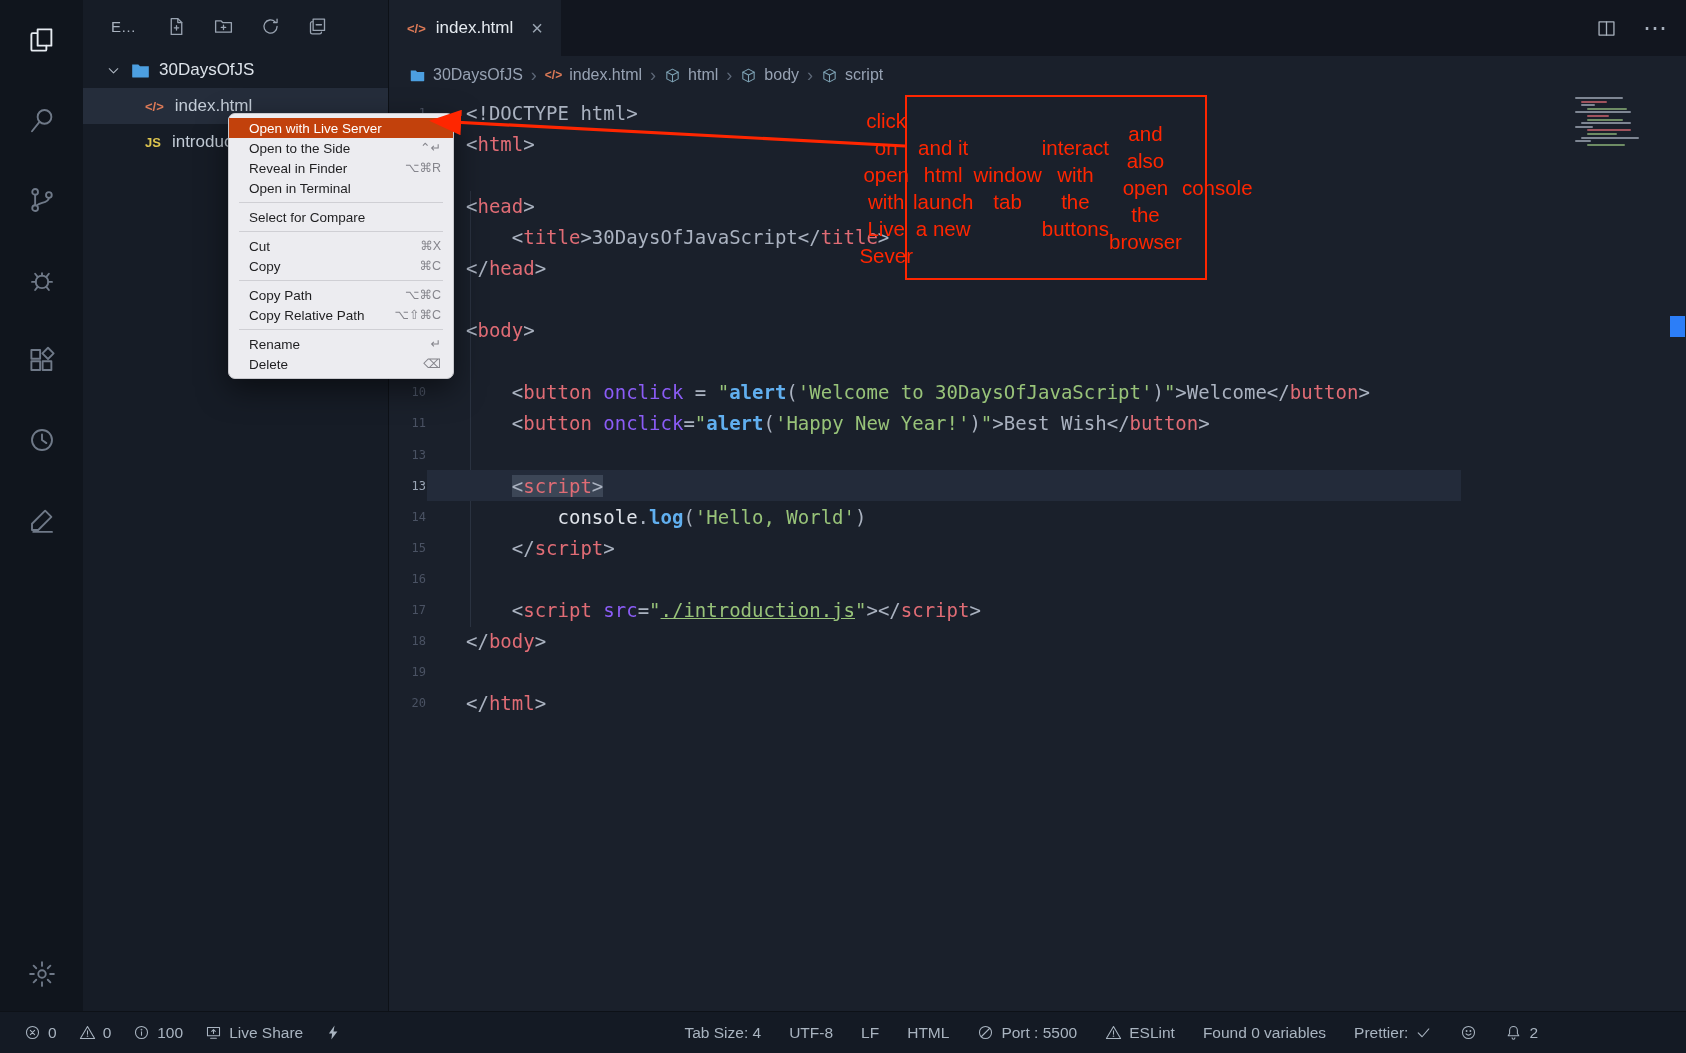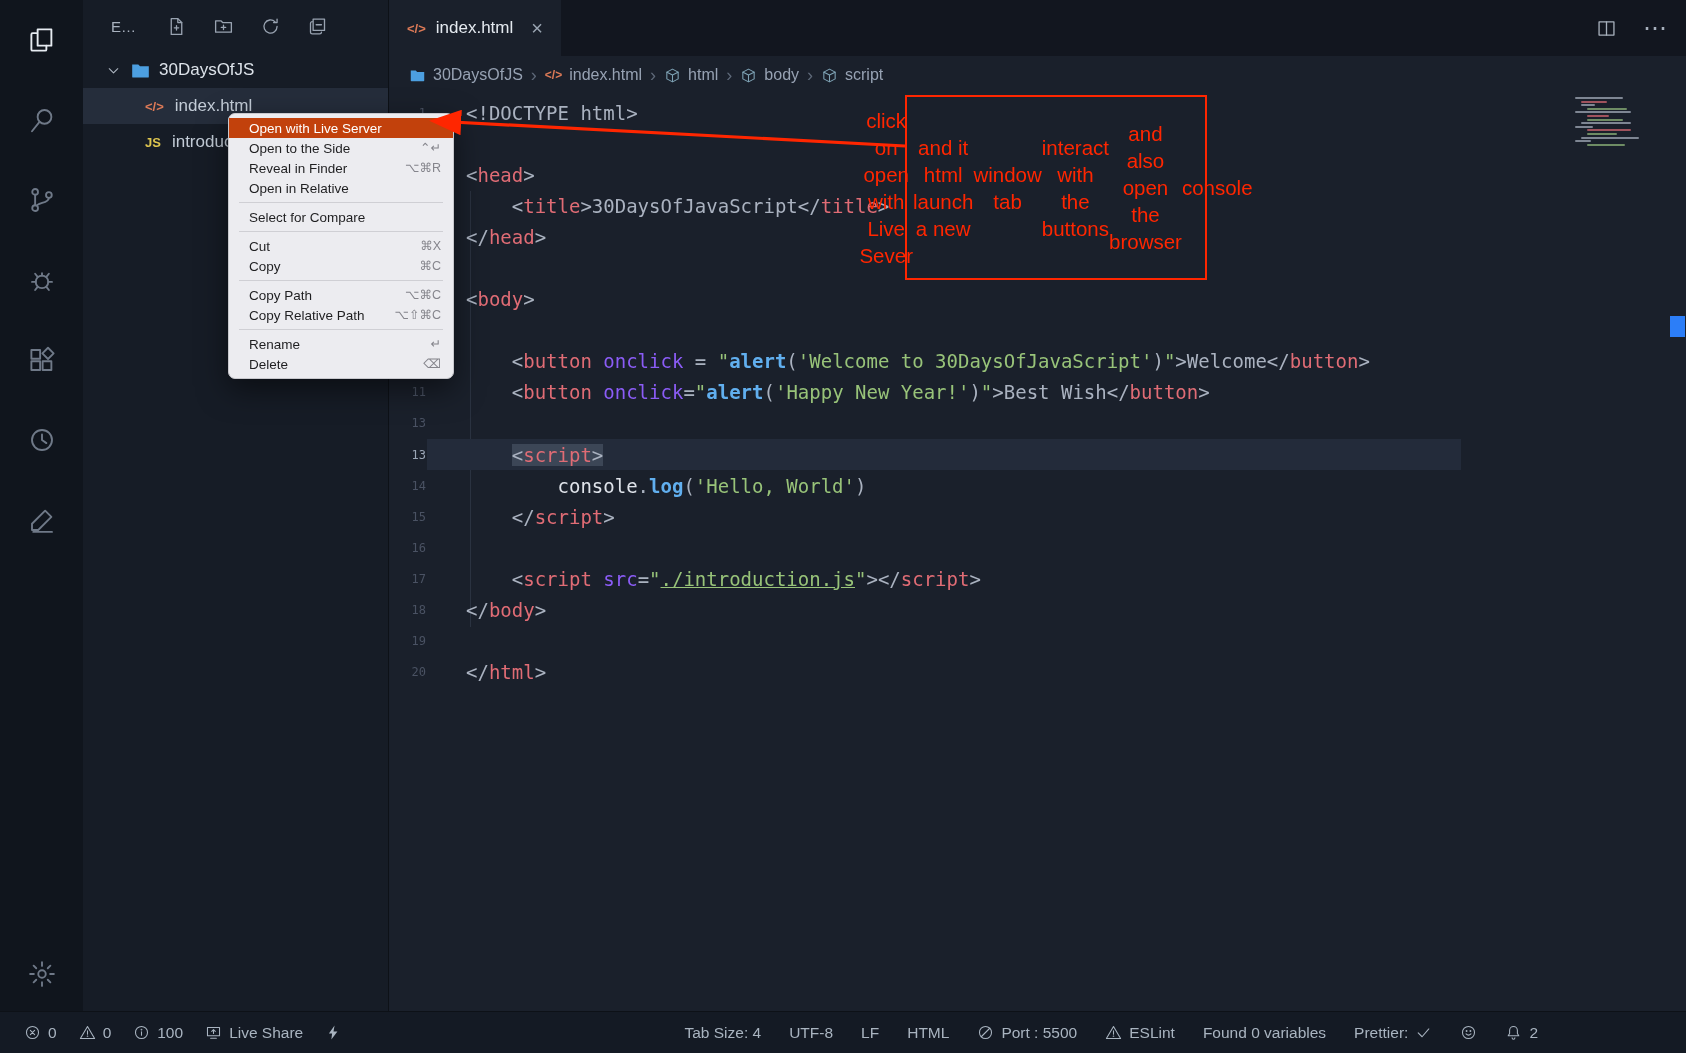--- a/index.html
+++ b/index.html
@@ -274,20 +274,24 @@
         </span>
       </div>
     <div class="code-area">
       <div class="indent-guide"></div>
       <div id="code-lines">
           <div class="code-line">
             <span class="num">1</span>
             <span class="line-content"><span class="tok pln">&lt;!DOCTYPE html&gt;</span></span>
           </div>
           <div class="code-line">
+            <span class="num">2</span>
+            <span class="line-content"><span class="tok pln">&lt;</span><span class="tok tag">html</span><span class="tok pln">&gt;</span></span>
+          </div>
+          <div class="code-line">
             <span class="num">3</span>
             <span class="line-content"></span>
           </div>
           <div class="code-line">
             <span class="num">4</span>
             <span class="line-content"><span class="tok pln">&lt;</span><span class="tok tag">head</span><span class="tok pln">&gt;</span></span>
           </div>
           <div class="code-line">
             <span class="num">5</span>
             <span class="line-content"><span class="tok pln">    &lt;</span><span class="tok tag">title</span><span class="tok pln">&gt;</span><span class="tok pln">30DaysOfJavaScript</span><span class="tok pln">&lt;/</span><span class="tok tag">title</span><span class="tok pln">&gt;</span></span>
@@ -495,21 +499,21 @@
     </div>
     <div class="menu-item">
       <span class="mi-label">Open to the Side</span>
       <span class="mi-key">⌃↵</span>
     </div>
     <div class="menu-item">
       <span class="mi-label">Reveal in Finder</span>
       <span class="mi-key">⌥⌘R</span>
     </div>
     <div class="menu-item">
-      <span class="mi-label">Open in Relative</span>
+      <span class="mi-label">Open in Terminal</span>
       <span class="mi-key"></span>
     </div>
     <div class="menu-sep"></div>
     <div class="menu-item">
       <span class="mi-label">Select for Compare</span>
       <span class="mi-key"></span>
     </div>
     <div class="menu-sep"></div>
     <div class="menu-item">
       <span class="mi-label">Cut</span>

